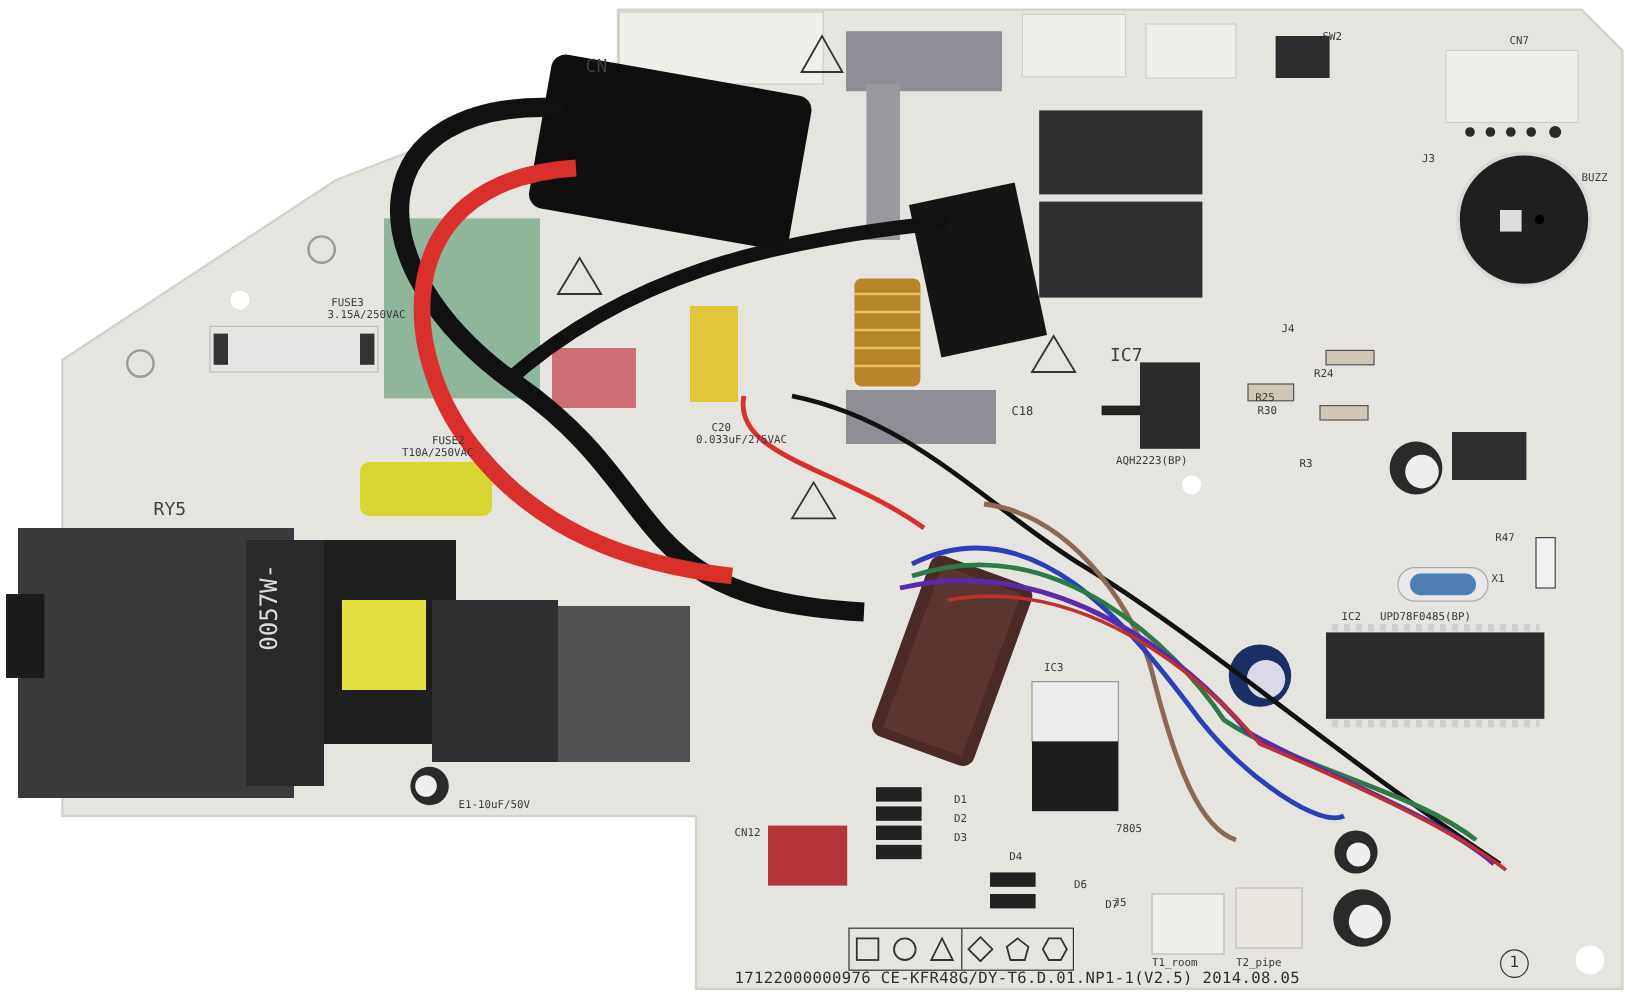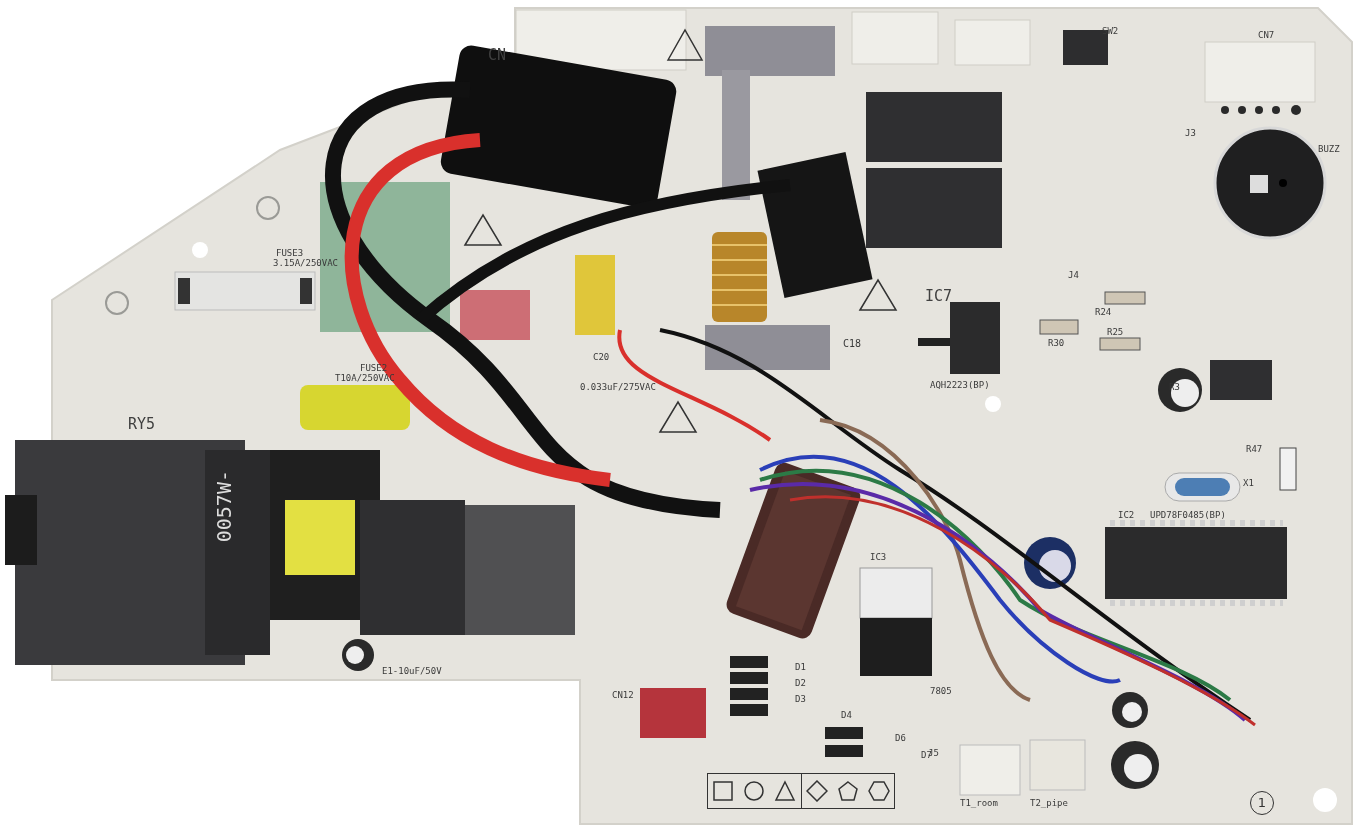--- a/index.html
+++ b/index.html
@@ -170,21 +170,21 @@
     </g>
   </svg>
 
   <span class="lbl big" style="left:488px;top:46px">CN</span>
   <span class="lbl big" style="left:925px;top:287px">IC7</span>
   <span class="lbl" style="left:930px;top:380px">AQH2223(BP)</span>
   <span class="lbl big" style="left:128px;top:415px">RY5</span>
   <span class="lbl" style="left:212px;top:470px;color:#ddd;font-size:20px;writing-mode:vertical-rl;transform:rotate(180deg)">0057W-</span>
   <span class="lbl" style="left:843px;top:338px;font-size:10px">C18</span>
   <span class="lbl" style="left:593px;top:352px">C20</span>
-  <span class="lbl" style="left:580px;top:382px">0.033uF/275VAC</span>
+  <span class="lbl" style="left:580px;top:362px">0.033uF/275VAC</span>
   <span class="lbl" style="left:276px;top:248px">FUSE3</span>
   <span class="lbl" style="left:273px;top:258px">3.15A/250VAC</span>
   <span class="lbl" style="left:360px;top:363px">FUSE2</span>
   <span class="lbl" style="left:335px;top:373px">T10A/250VAC</span>
   <span class="lbl" style="left:870px;top:552px">IC3</span>
   <span class="lbl" style="left:930px;top:686px">7805</span>
   <span class="lbl" style="left:1118px;top:510px">IC2</span>
   <span class="lbl" style="left:1150px;top:510px">UPD78F0485(BP)</span>
   <span class="lbl" style="left:1243px;top:478px">X1</span>
   <span class="lbl" style="left:1246px;top:444px">R47</span>
@@ -197,23 +197,23 @@
   <span class="lbl" style="left:795px;top:662px">D1</span>
   <span class="lbl" style="left:795px;top:678px">D2</span>
   <span class="lbl" style="left:795px;top:694px">D3</span>
   <span class="lbl" style="left:841px;top:710px">D4</span>
   <span class="lbl" style="left:895px;top:733px">D6</span>
   <span class="lbl" style="left:921px;top:750px">D7</span>
   <span class="lbl" style="left:382px;top:666px">E1-10uF/50V</span>
   <span class="lbl" style="left:960px;top:798px">T1_room</span>
   <span class="lbl" style="left:1030px;top:798px">T2_pipe</span>
   <span class="lbl" style="left:612px;top:690px">CN12</span>
-  <span class="lbl" style="left:1169px;top:382px;color:#333">R3</span>
+  <span class="lbl" style="left:1083px;top:382px;color:#333">R3</span>
   <span class="lbl" style="left:1095px;top:307px">R24</span>
-  <span class="lbl" style="left:1107px;top:327px">R25</span>
+  <span class="lbl" style="left:1046px;top:327px">R25</span>
   <span class="lbl" style="left:1048px;top:338px">R30</span>
 
   <div class="shape-box">
     <div class="half">
       <svg width="22" height="22">
           <rect x="2" y="2" width="18" height="18" fill="none" stroke="#333" stroke-width="1.5"></rect>
         </svg>
       <svg width="22" height="22">
           <circle cx="11" cy="11" r="9" fill="none" stroke="#333" stroke-width="1.5"></circle>
         </svg>
@@ -229,13 +229,20 @@
           <path d="M11,2 L20,9 L17,20 L5,20 L2,9 Z" fill="none" stroke="#333" stroke-width="1.5"></path>
         </svg>
       <svg width="22" height="22">
           <path d="M6,2 L16,2 L21,11 L16,20 L6,20 L1,11 Z" fill="none" stroke="#333" stroke-width="1.5"></path>
         </svg>
     </div>
   </div>
 
   <div class="circle-num">1</div>
 
+  <div class="footer">
+    <span>17122000000976</span>
+    <span> </span>
+    <span>CE-KFR48G/DY-T6.D.01.NP1-1(V2.5)</span>
+    <span> </span>
+    <span>2014.08.05</span>
+  </div>
 </div>
 
 </body></html>

